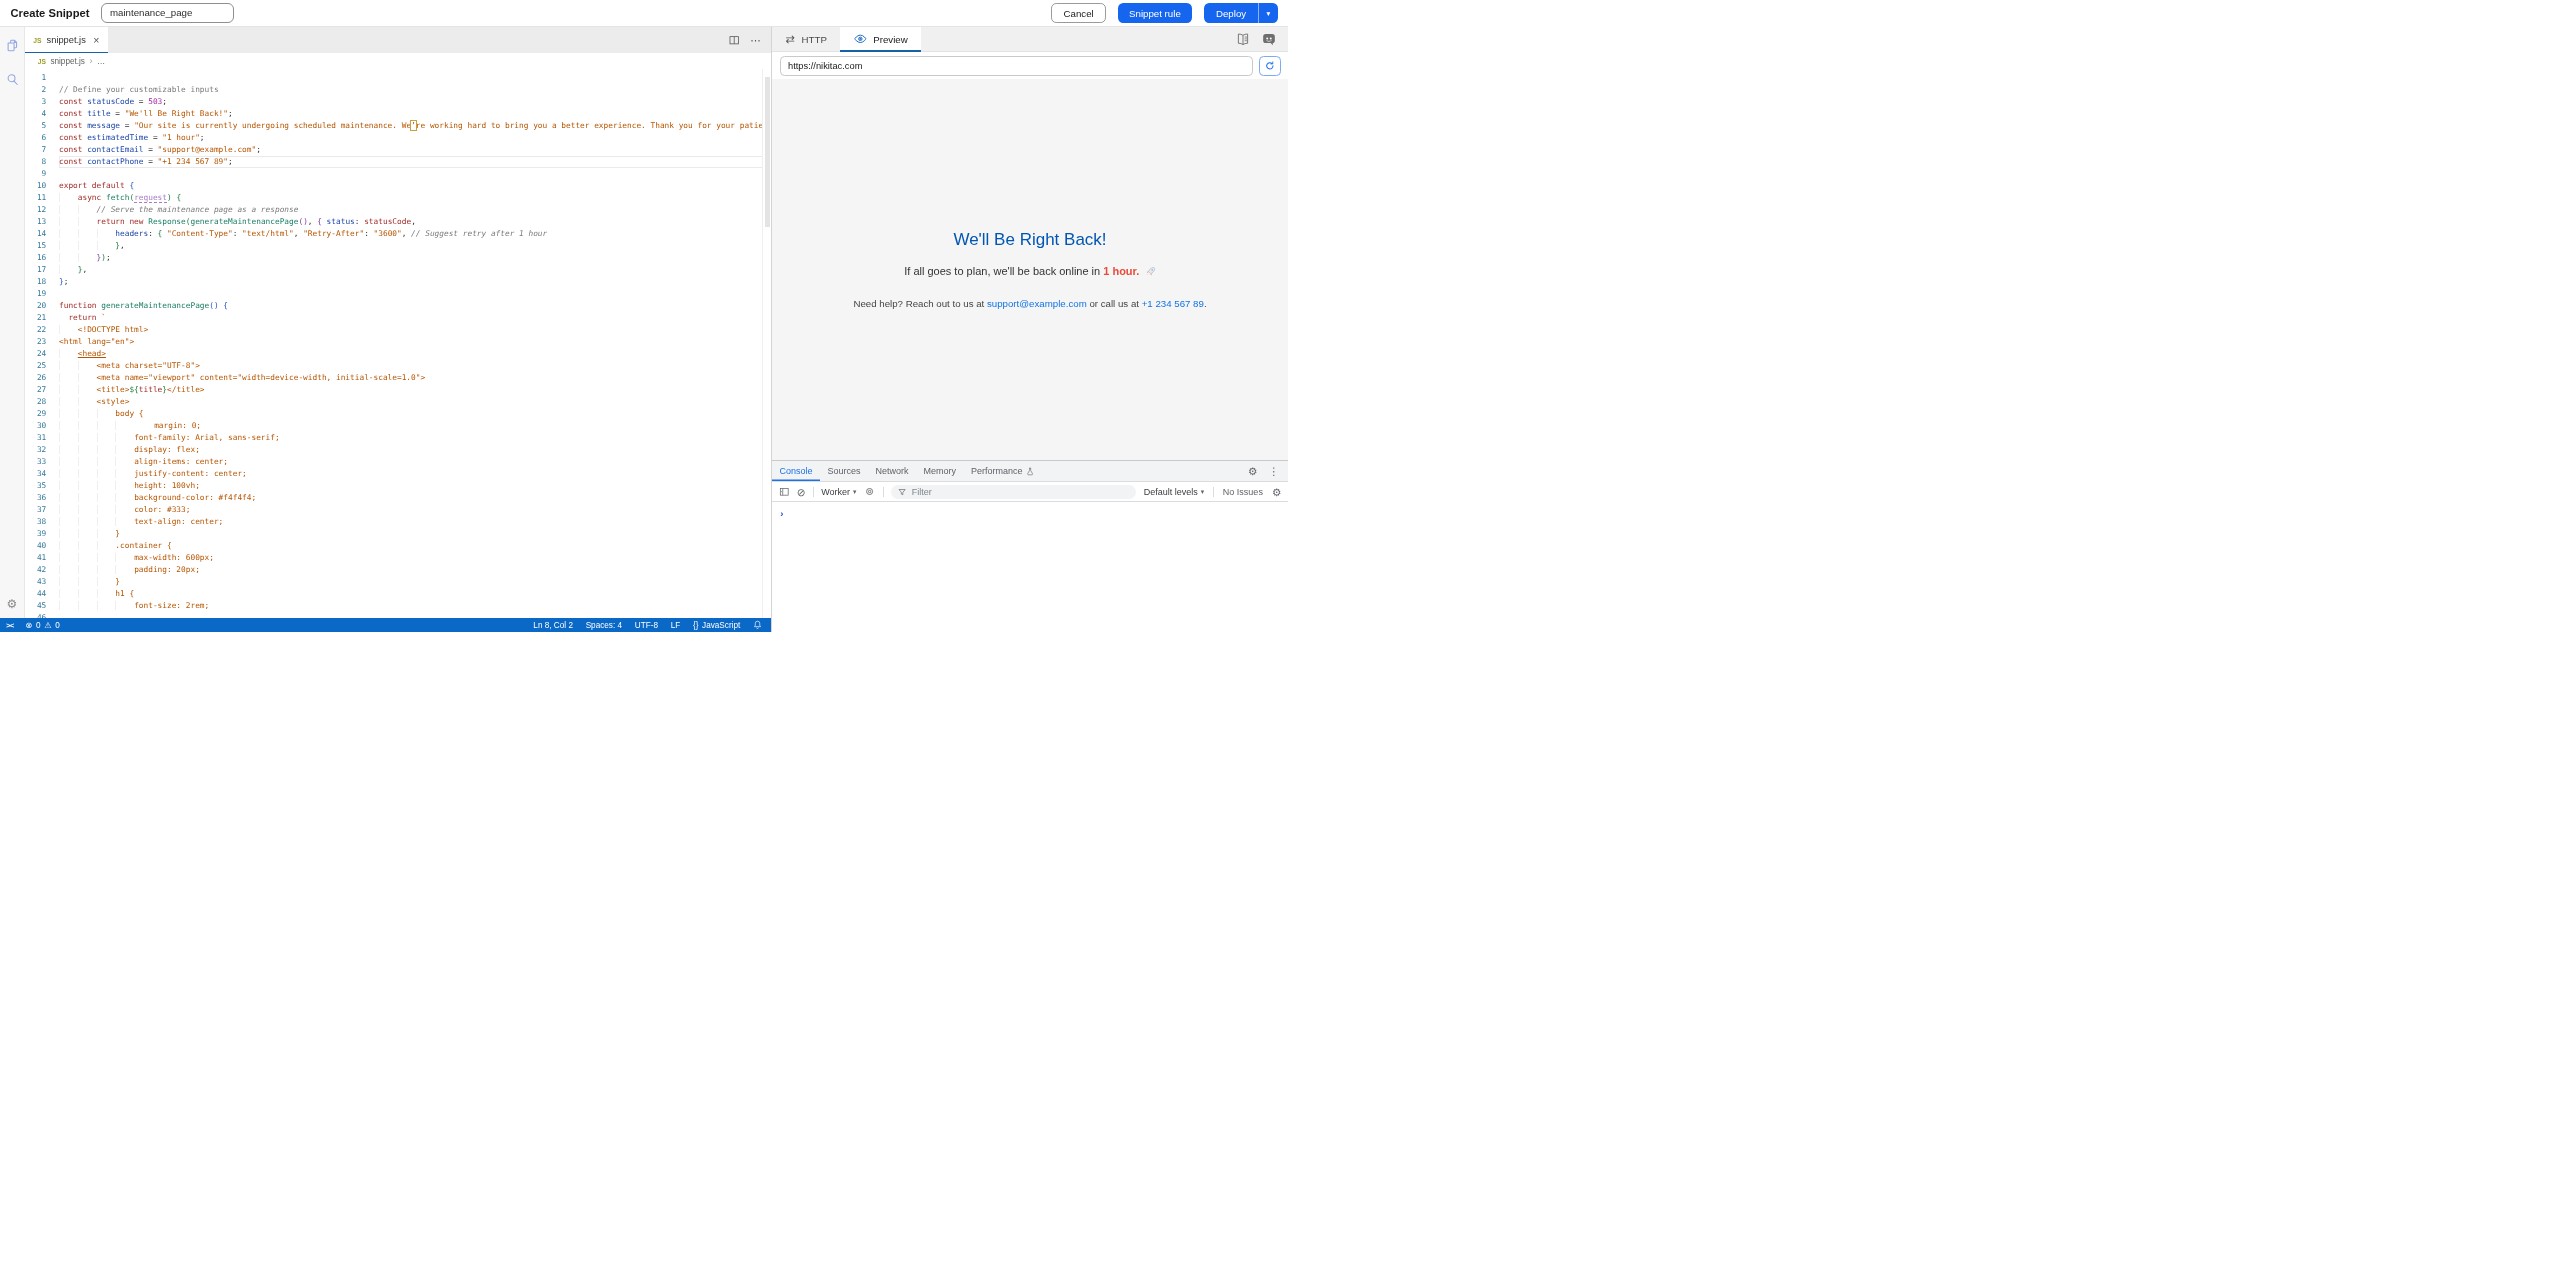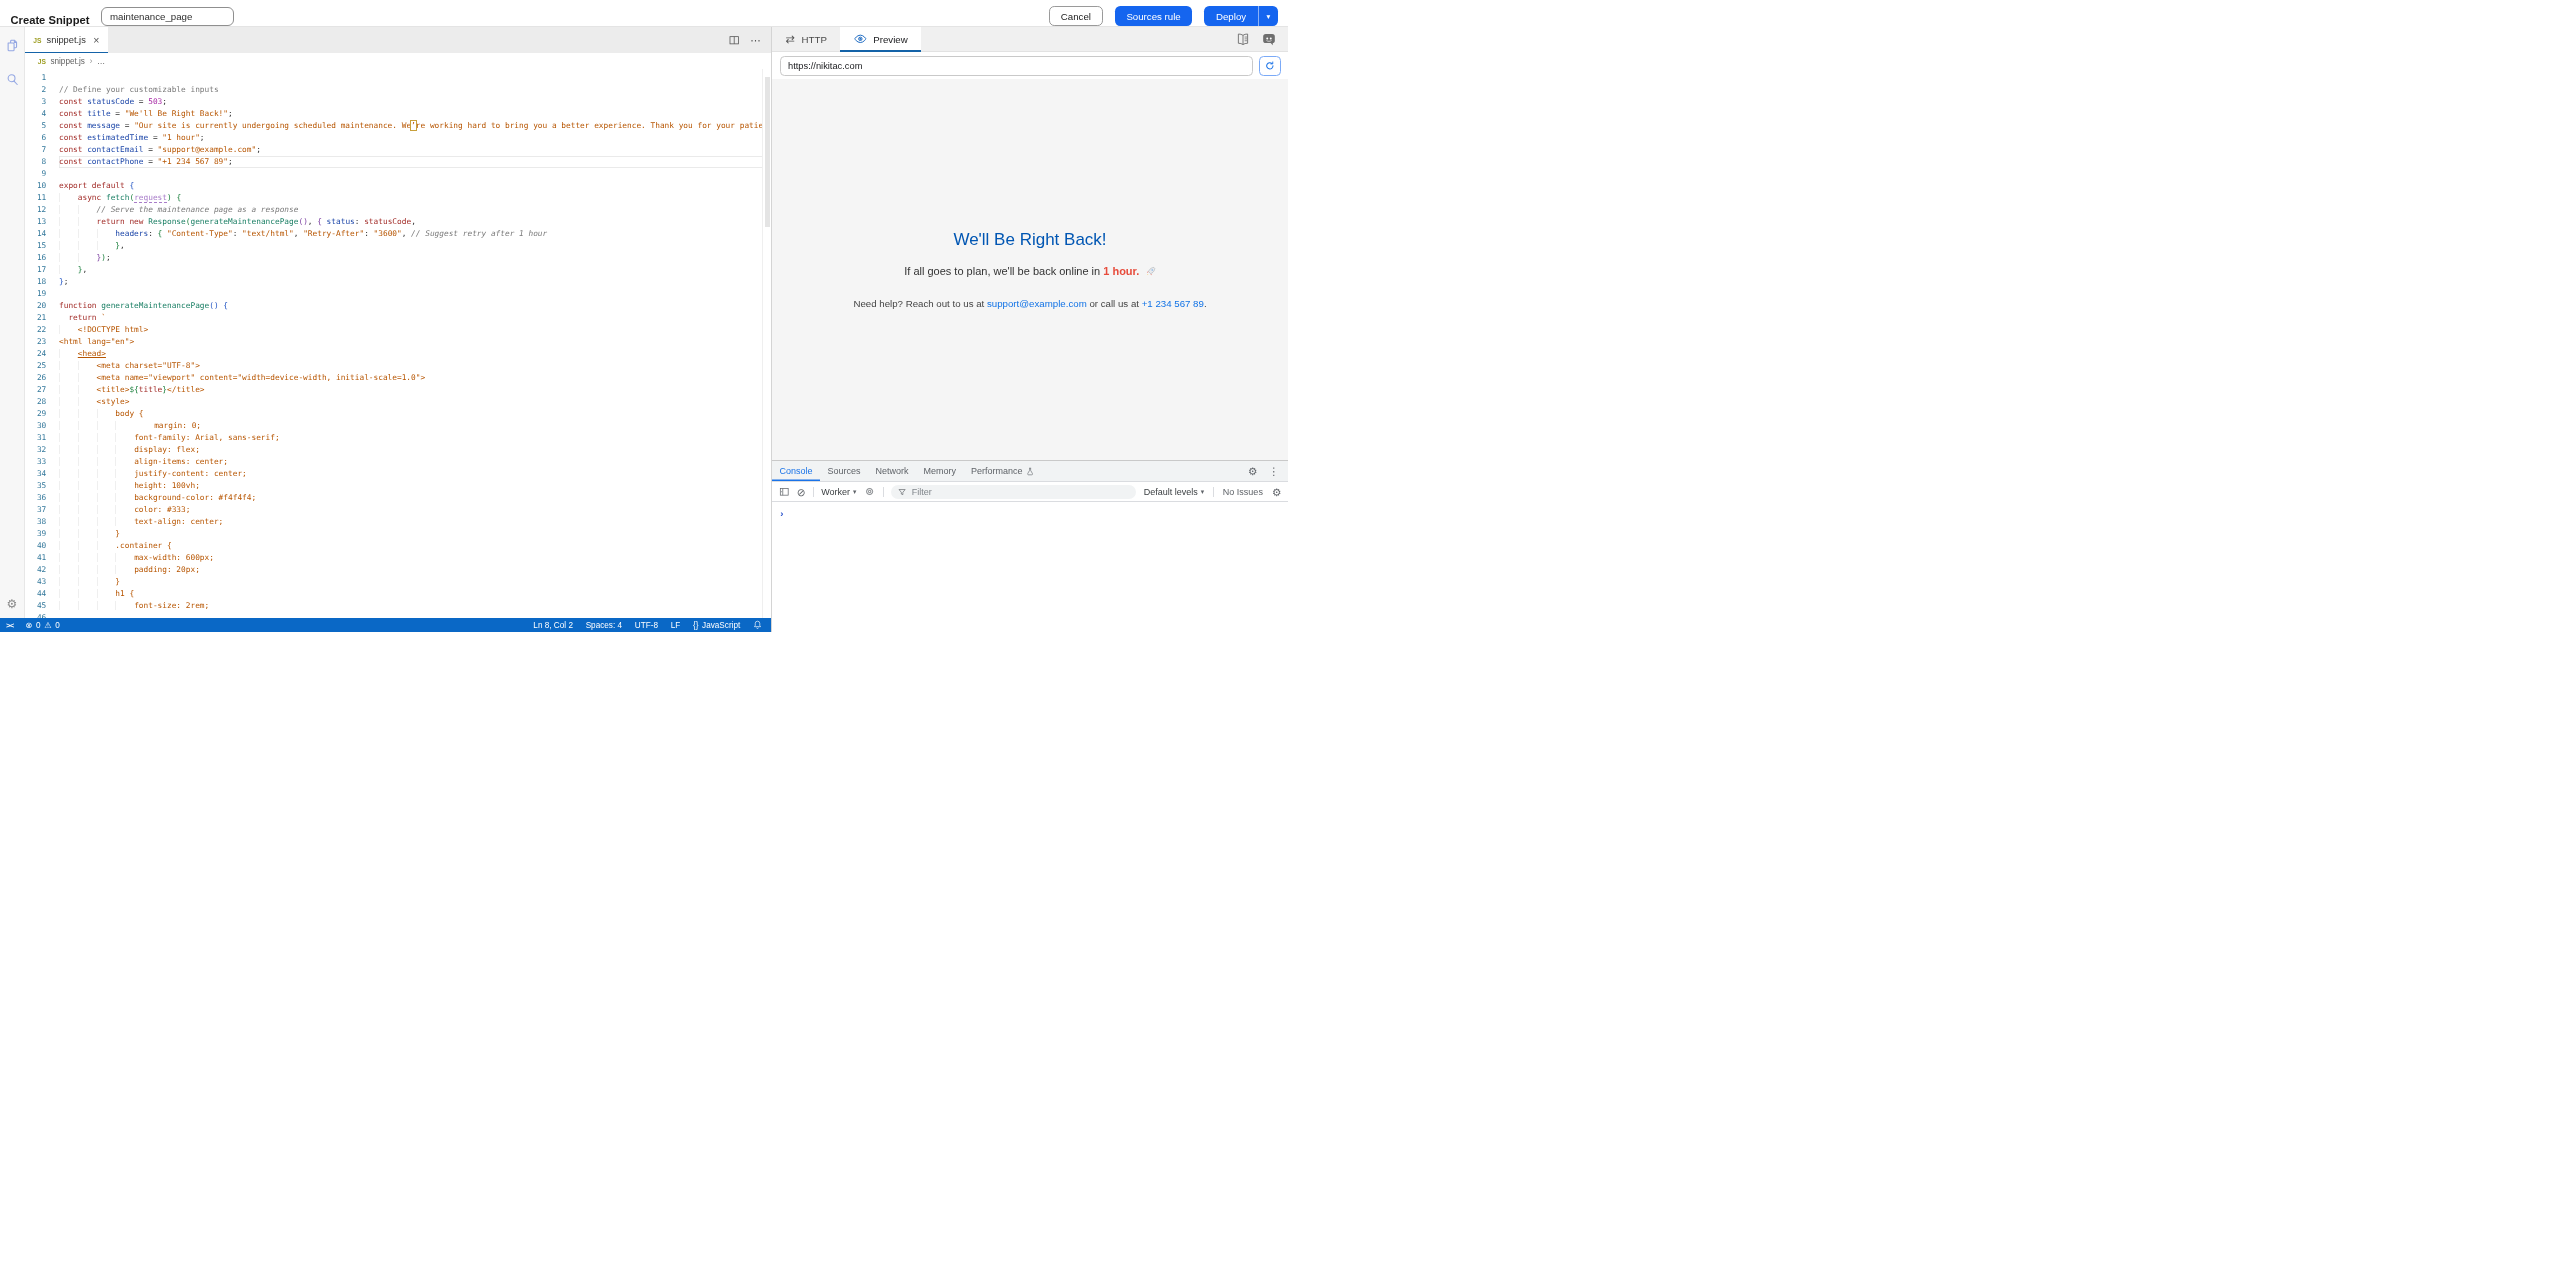--- a/index.html
+++ b/index.html
@@ -2,21 +2,21 @@
 <html style="font-size:12px"><head>
 <meta charset="utf-8">
 <style>
   * { margin:0; padding:0; box-sizing:border-box; }
   html,body { background:#fff; }
   .app { position:relative; width:1288px; height:632px; overflow:hidden; background:#fff;
          font-family:"Liberation Sans", sans-serif; color:#222; }
 
   
   .top-header { position:absolute; top:0; left:0; right:0; height:27px; background:#fff;
-                border-bottom:0.7px solid #e4e4e4; display:flex; align-items:flex-end; padding:0 10.5px; gap:12px; z-index:5;}
+                border-bottom:0.7px solid #e4e4e4; display:flex; align-items:center; padding:0 10.5px; gap:12px; z-index:5;}
   .th-title { font-size:11.2px; font-weight:700; color:#1b1b1b; white-space:nowrap; }
   .th-input { width:133px; height:19.4px; border:0.7px solid #8f8f8f; border-radius:6px; padding:0 7.5px;
               font-size:9.7px; color:#2d2d2d; background:#fff; outline:none; font-family:inherit;}
   .th-spacer { flex:1; }
   .btn { height:20px; border-radius:5.2px; font-size:9.7px; display:inline-flex; align-items:center;
          padding:0 11.2px; cursor:pointer; white-space:nowrap; font-family:inherit;}
   .btn-cancel { background:#fff; border:0.7px solid #9a9a9a; color:#1b1b1b; }
   .btn-primary { background:var(--blue); color:#fff; border:none; }
   .btn-split { display:inline-flex; background:var(--blue); border-radius:5.2px; color:#fff; overflow:hidden; height:20px;}
   .btn-split .main { padding:0 12px; display:flex; align-items:center; font-size:9.7px; cursor:pointer;}
@@ -119,21 +119,21 @@
 </head>
 <body>
 
 <div class="app" style="--blue: #1565EF; --tabline: #1463A8; --sbblue: #0A68C6; --dtblue: #1A73E8; --pvblue: #0056B3; --pvred: #E74C3C; --pvlink: #1273E6; --abicon: #94A7E3; --jsbadge: #9E9E24;">
 
   <div class="top-header">
     <span class="th-title">Create Snippet</span>
     <input class="th-input" value="maintenance_page" style="">
     <span class="th-spacer"></span>
     <button class="btn btn-cancel">Cancel</button>
-    <button class="btn btn-primary">Sources rule</button>
+    <button class="btn btn-primary">Snippet rule</button>
     <span class="btn-split">
       <span class="main">Deploy</span>
       <span class="caret">▾</span>
     </span>
   </div>
 
   <div class="activity-bar">
     <span class="ab-icon">
       <svg width="15" height="15" viewBox="0 0 24 24" fill="none" stroke="currentColor" stroke-width="1.7" stroke-linejoin="round">
         <path d="M5 8h8a1.5 1.5 0 0 1 1.5 1.5V19A1.5 1.5 0 0 1 13 20.5H6.5A1.5 1.5 0 0 1 5 19z"></path>

